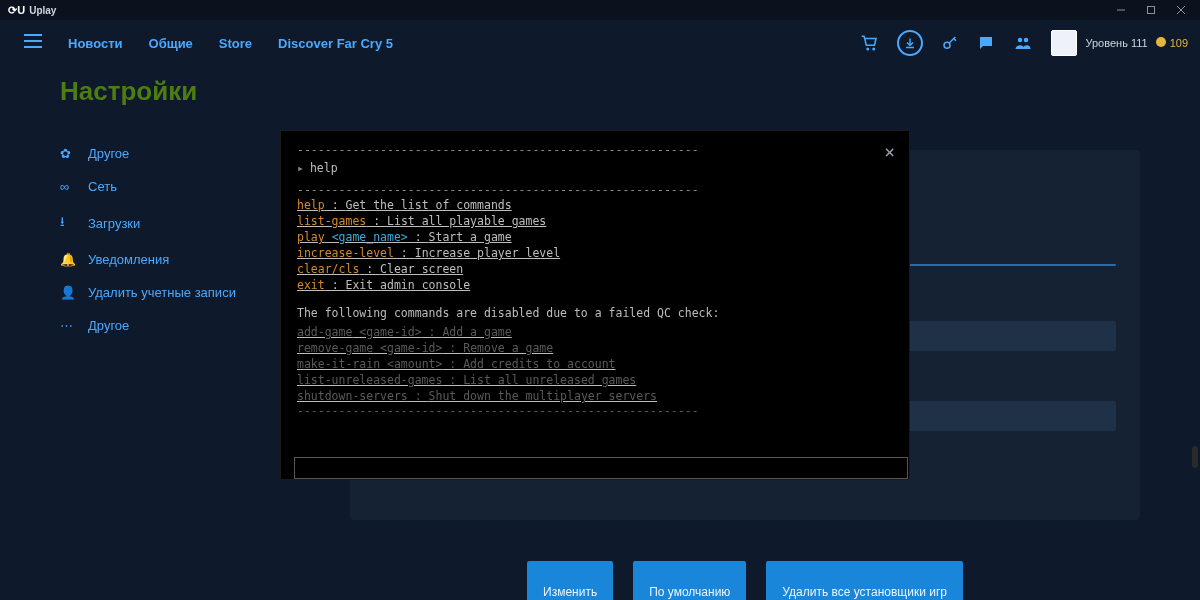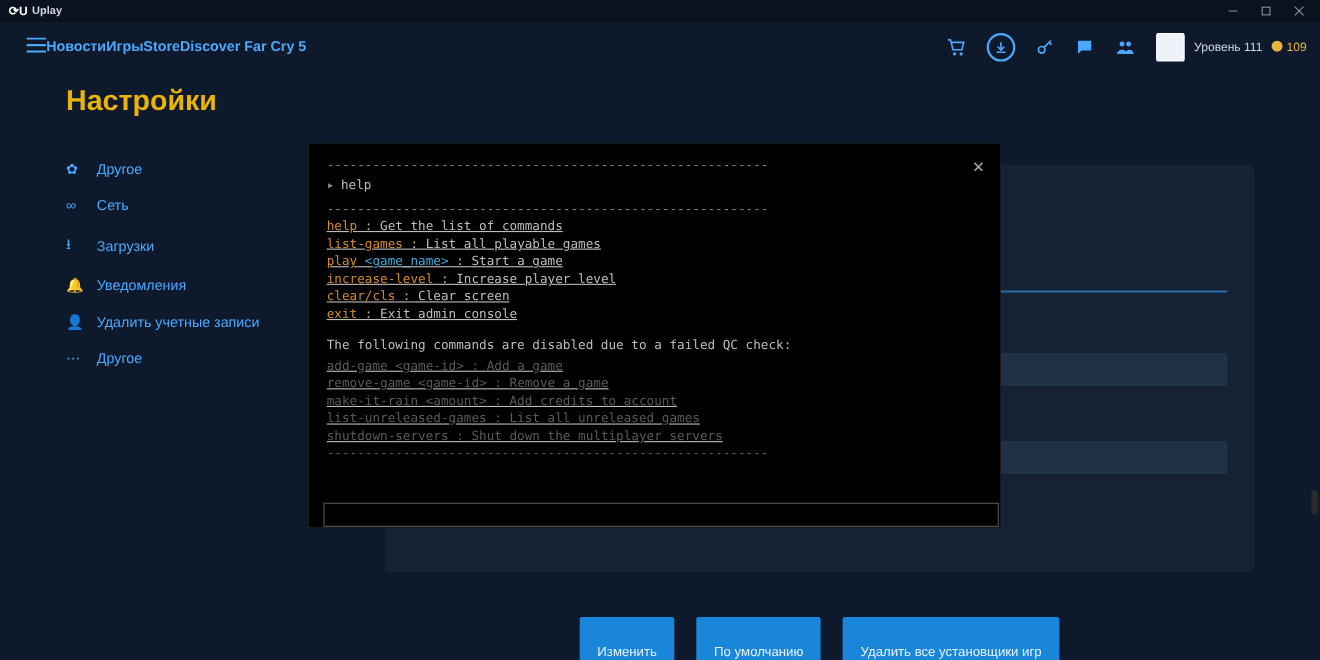--- a/index.html
+++ b/index.html
@@ -29,37 +29,37 @@
     width: 30px; height: 20px; display: flex; align-items: center; justify-content: center;
     color: #8a93a0; font-size: 12px;
   }
   .win-btn svg { width: 10px; height: 10px; }
   
   .nav {
     height: 46px;
     display: flex; align-items: center; justify-content: space-between;
     padding: 0 12px 0 24px;
   }
-  .nav-left { display: flex; align-items: flex-start; }
+  .nav-left { display: flex; align-items: center; gap: 26px; }
   .hamburger { color: #4aa8ff; }
   .nav-item { color: #4aa8ff; font-size: 13px; font-weight: 600; cursor: pointer; }
   .nav-right { display: flex; align-items: center; gap: 18px; }
   .nav-icon { color: #4aa8ff; display:flex; align-items:center; }
   .download-badge {
     width: 26px; height: 26px; border: 2px solid #4aa8ff; border-radius: 50%;
     display: flex; align-items: center; justify-content: center;
   }
   .user-chip { display:flex; align-items:center; gap:8px; }
   .avatar { width: 26px; height:26px; background:#eef2f8; border:1px solid #fff; border-radius:2px; }
   .user-level { color:#cfd6e0; font-size:11px; }
   .coins { color:#e6b53b; font-size:11px; display:flex; gap:4px; }
   .coin-dot { width:10px; height:10px; border-radius:50%; background:#e6b53b; display:inline-block; }
   
   .page { display:flex; padding: 10px 0 0 60px; }
-  .page-title { color:#eab308; font-size:26px; font-weight:700; margin-bottom:30px; }
+  .page-title { color:#4d7c0f; font-size:26px; font-weight:700; margin-bottom:30px; }
   .sidebar { width: 230px; }
   .side-item {
     display:flex; align-items:center; gap:14px;
     color:#4aa8ff; font-size:13px; font-weight:500;
     padding: 9px 0;
   }
   .side-icon { width:14px; color:#4aa8ff; }
   
   .content-panel {
     position:absolute; right:60px; top:150px; width:790px; height:370px;
@@ -133,21 +133,21 @@
 <div class="nav">
   <div class="nav-left">
     <div class="hamburger">
       <svg width="18" height="14" viewBox="0 0 18 14">
           <line x1="0" y1="1" x2="18" y2="1" stroke="currentColor" stroke-width="2"></line>
           <line x1="0" y1="7" x2="18" y2="7" stroke="currentColor" stroke-width="2"></line>
           <line x1="0" y1="13" x2="18" y2="13" stroke="currentColor" stroke-width="2"></line>
         </svg>
     </div>
     <span class="nav-item">Новости</span>
-    <span class="nav-item">Игры</span>
+    <span class="nav-item">Общие</span>
     <span class="nav-item">Store</span>
     <span class="nav-item">Discover Far Cry 5</span>
   </div>
   <div class="nav-right">
     <span class="nav-icon">
         <svg width="18" height="18" viewBox="0 0 24 24" fill="none" stroke="currentColor" stroke-width="2">
           <path d="M5 6h15l-2 9H7L5 6z"></path>
           <circle cx="9" cy="20" r="1"></circle>
           <circle cx="17" cy="20" r="1"></circle>
           <path d="M5 6L4 3H1"></path>

